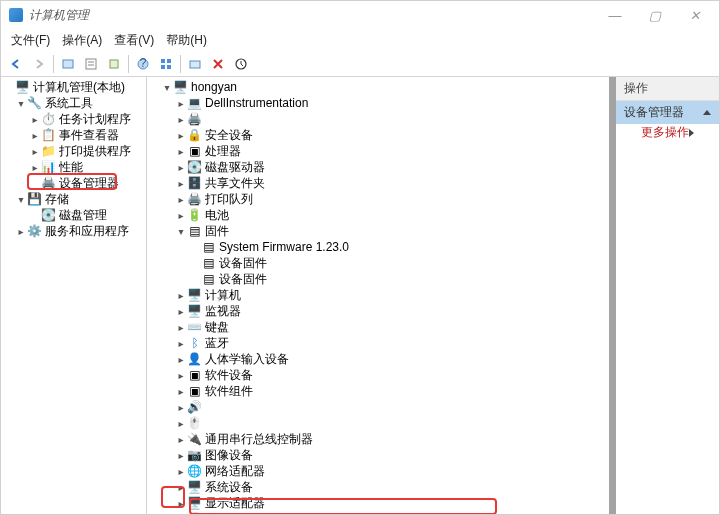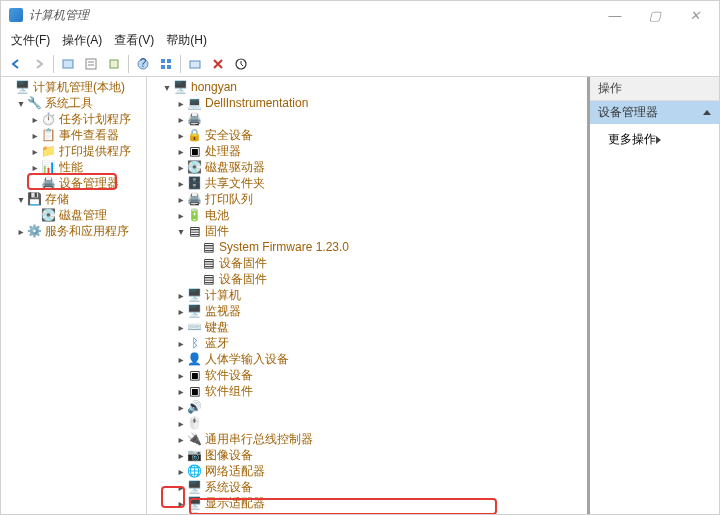--- a/index.html
+++ b/index.html
@@ -14,32 +14,32 @@
     .menubar { height: 22px; display: flex; align-items: center; padding: 0 4px; }
     .menubar .menu-item { padding: 2px 6px; color: #222; text-align: center; }
     
     .toolbar { height: 26px; display: flex; align-items: center; padding: 0 4px; border-bottom: 1px solid #d4d4d4; gap: 1px; }
     .toolbar .tb-btn { width: 22px; height: 22px; display: flex; align-items: center; justify-content: center; }
     .toolbar .tb-sep { width: 1px; height: 18px; background: #ccc; margin: 0 2px; }
     
     .main { display: flex; height: calc(100% - 76px); }
     .col-left { width: 146px; border-right: 1px solid #d4d4d4; padding: 2px 0; }
     .col-mid { flex: 1; padding: 2px 0; position: relative; overflow: hidden; }
-    .col-right { width: 132px; border-left: 3px solid #a3a3a3; }
+    .col-right { width: 110px; border-left: 7px solid #a3a3a3; }
     
     .col-right .header { background: #f0f0f0; padding: 3px 8px; color: #444; border-bottom: 1px solid #e0e0e0; }
     .col-right .hdr-sel { background: #b8d6f0; padding: 3px 8px; display: flex; justify-content: space-between; align-items: center; color: #333; }
-    .col-right .more { padding: 7px 18px; display: flex; justify-content: flex-start; align-items: center; color: #000000; }
+    .col-right .more { padding: 0 18px; display: flex; justify-content: center; align-items: center; color: #b91c1c; }
     
     .tree { list-style: none; }
     .tree li { white-space: nowrap; }
     .tree .node { display: flex; align-items: center; height: 16px; padding: 0 2px; }
     .tree .toggle { width: 12px; text-align: center; color: #555; font-size: 10px; }
     .tree .icn { width: 16px; height: 14px; display: flex; align-items: center; justify-content: center; }
-    .tree .lbl { padding-left: 2px; color: #a16207; }
+    .tree .lbl { padding-left: 2px; color: #000000; }
     .tree .ind-1 { padding-left: 14px; }
     .tree .ind-2 { padding-left: 28px; }
     .tree .ind-3 { padding-left: 42px; }
     
     .red-box { border: 2px solid #e53935; border-radius: 4px; position: absolute; pointer-events: none; }
     
     .arrow-up { width: 0; height: 0; border-left: 4px solid transparent; border-right: 4px solid transparent; border-bottom: 5px solid #444; }
     .arrow-right { width: 0; height: 0; border-top: 4px solid transparent; border-bottom: 4px solid transparent; border-left: 5px solid #444; }
   </style>
 </head>

